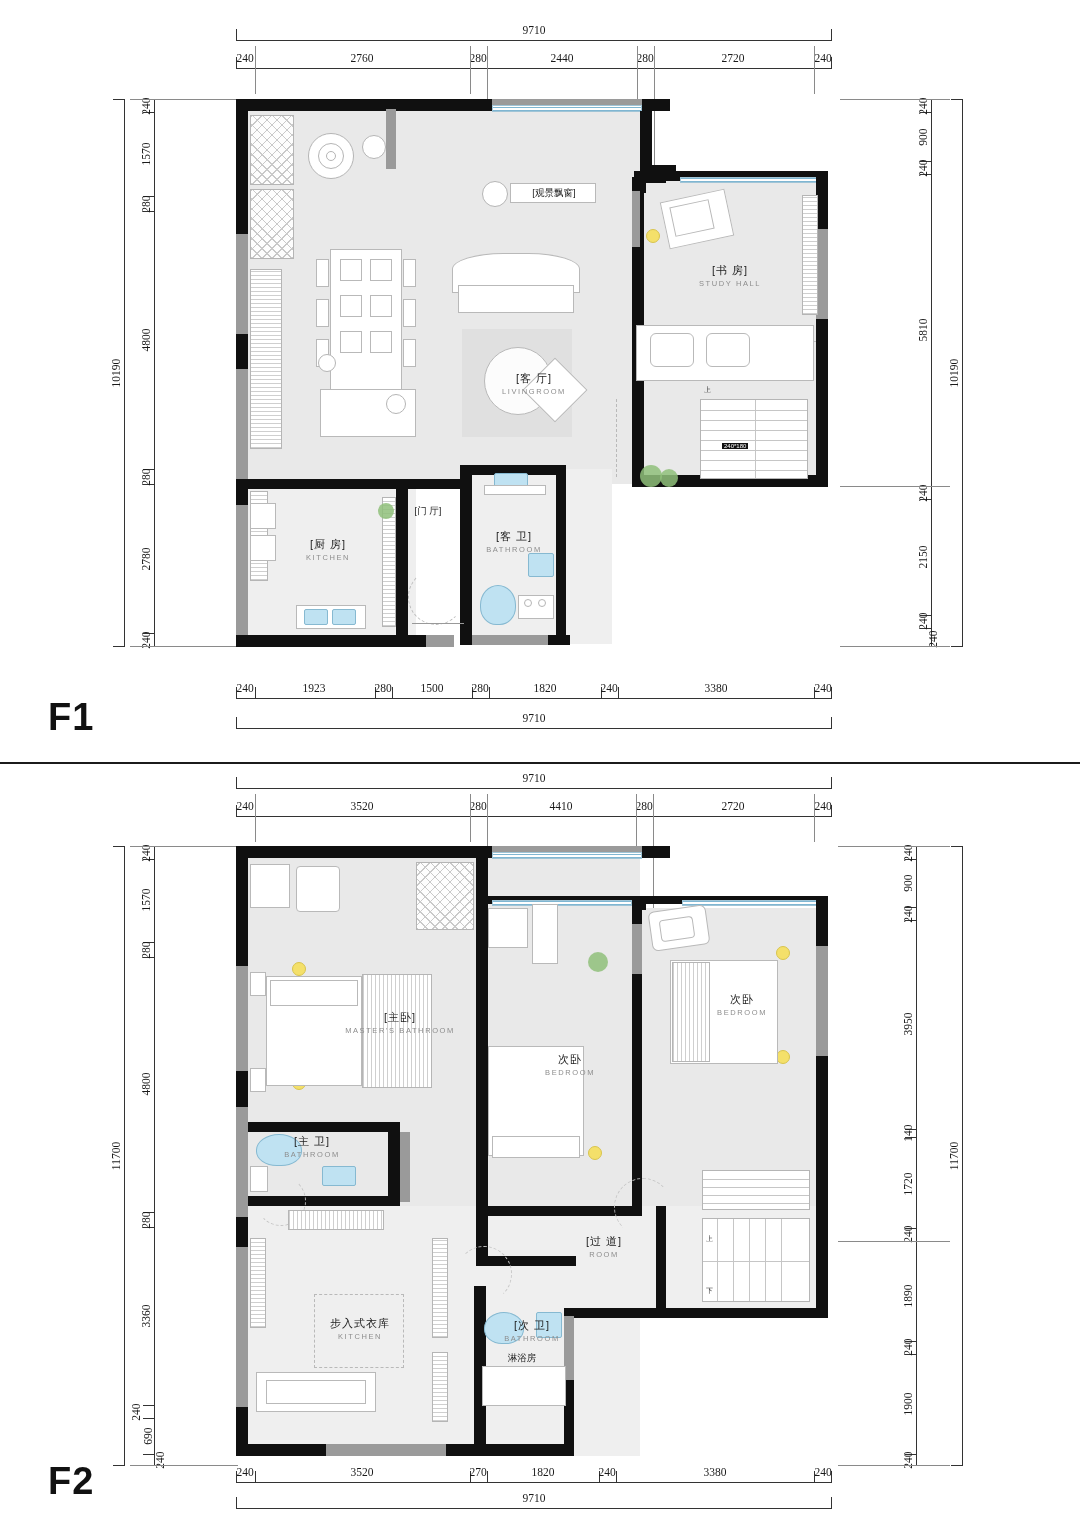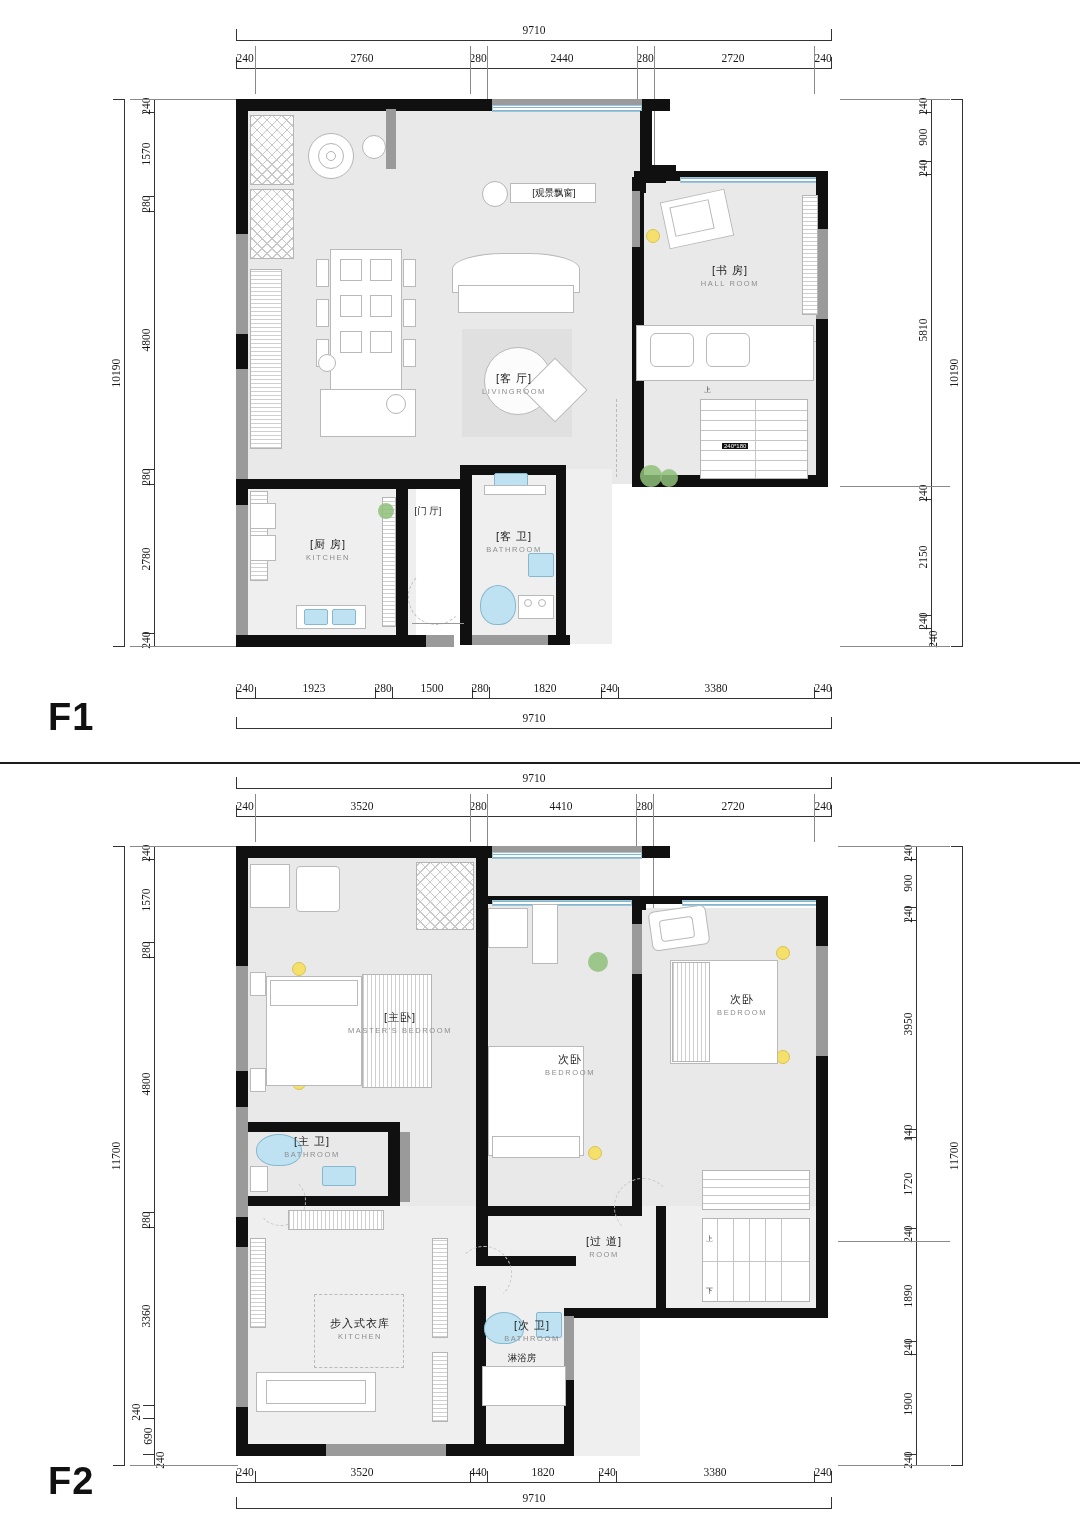--- a/index.html
+++ b/index.html
@@ -361,31 +361,31 @@
       <div class="circle" style="left:246px; top:82px; width:26px; height:26px;"></div>
       <div class="thin" style="left:274px; top:84px; width:86px; height:20px; background:#fff;"></div>
       <div class="tag" style="left:318px; top:94px;">[观景飘窗]</div>
 
       <div class="room-fill" style="left:226px; top:230px; width:110px; height:108px; background:#e0e0e0;"></div>
       <div class="ellipse" style="left:248px; top:248px; width:68px; height:68px;"></div>
       <div class="thin" style="left:216px; top:154px; width:128px; height:40px; border-radius:40% 40% 0 0;"></div>
       <div class="thin" style="left:222px; top:186px; width:116px; height:28px;"></div>
       <div class="thin" style="left:296px; top:268px; width:46px; height:46px; transform:rotate(45deg);"></div>
 
-      <div class="rlabel" style="left:278px; top:284px;">
+      <div class="rlabel" style="left:298px; top:284px;">
         <div class="cn">[客 厅]</div>
         <div class="en">LIVINGROOM</div>
       </div>
 
       <div class="thin" style="left:428px; top:96px; width:66px; height:48px; transform:rotate(-12deg);"></div>
       <div class="thin" style="left:436px; top:104px; width:40px; height:30px; transform:rotate(-12deg);"></div>
       <div class="lamp" style="left:410px; top:130px; width:14px; height:14px;"></div>
       <div class="rlabel" style="left:494px; top:176px;">
         <div class="cn">[书 房]</div>
-        <div class="en">HALL ROOM</div>
+        <div class="en">STUDY HALL</div>
       </div>
 
       <div class="thin" style="left:400px; top:226px; width:178px; height:56px;"></div>
       <div class="thin" style="left:414px; top:234px; width:44px; height:34px; border-radius:6px;"></div>
       <div class="thin" style="left:470px; top:234px; width:44px; height:34px; border-radius:6px;"></div>
       <div class="stripes-v" style="left:566px; top:96px; width:16px; height:120px;"></div>
 
       <div class="plant" style="left:404px; top:366px; width:22px; height:22px;"></div>
       <div class="plant" style="left:424px; top:370px; width:18px; height:18px;"></div>
 
@@ -544,21 +544,21 @@
       <div class="tick" style="left:0;"></div>
       <div class="tick" style="left:19px;"></div>
       <div class="tick" style="left:234px;"></div>
       <div class="tick" style="left:251px;"></div>
       <div class="tick" style="left:363px;"></div>
       <div class="tick" style="left:380px;"></div>
       <div class="tick" style="left:578px;"></div>
       <div class="tick" style="left:595px;"></div>
       <div class="dlabel h" style="left:9px;  top:2px;">240</div>
       <div class="dlabel h" style="left:126px;top:2px;">3520</div>
-      <div class="dlabel h" style="left:242px;top:2px;">440</div>
+      <div class="dlabel h" style="left:242px;top:2px;">270</div>
       <div class="dlabel h" style="left:307px;top:2px;">1820</div>
       <div class="dlabel h" style="left:371px;top:2px;">240</div>
       <div class="dlabel h" style="left:479px;top:2px;">3380</div>
       <div class="dlabel h" style="left:587px;top:2px;">240</div>
     </div>
     <div class="dim-h" style="left:236px; top:738px; width:596px; height:12px;">
       <div class="line"></div>
       <div class="tick" style="left:0;"></div>
       <div class="tick" style="left:595px;"></div>
       <div class="dlabel h" style="left:298px; top:2px;">9710</div>
@@ -618,21 +618,21 @@
       <div class="hatch" style="left:180px; top:16px; width:58px; height:68px;"></div>
       <div class="lamp" style="left:56px; top:116px; width:14px; height:14px;"></div>
       <div class="lamp" style="left:56px; top:230px; width:14px; height:14px;"></div>
       <div class="thin" style="left:30px; top:130px; width:96px; height:110px;"></div>
       <div class="thin" style="left:34px; top:134px; width:88px; height:26px;"></div>
       <div class="stripes" style="left:126px; top:128px; width:70px; height:114px;"></div>
       <div class="thin" style="left:14px; top:126px; width:16px; height:24px;"></div>
       <div class="thin" style="left:14px; top:222px; width:16px; height:24px;"></div>
       <div class="rlabel" style="left:164px; top:176px;">
         <div class="cn">[主卧]</div>
-        <div class="en">MASTER'S BEDROOM</div>
+        <div class="en">MASTER'S BATHROOM</div>
       </div>
 
       <div class="thin" style="left:252px; top:62px; width:40px; height:40px;"></div>
       <div class="thin" style="left:296px; top:58px; width:26px; height:60px;"></div>
       <div class="thin" style="left:252px; top:200px; width:96px; height:110px;"></div>
       <div class="thin" style="left:256px; top:290px; width:88px; height:22px;"></div>
       <div class="lamp" style="left:352px; top:300px; width:14px; height:14px;"></div>
       <div class="plant" style="left:352px; top:106px; width:20px; height:20px;"></div>
       <div class="rlabel" style="left:334px; top:218px;">
         <div class="cn">次卧</div>

